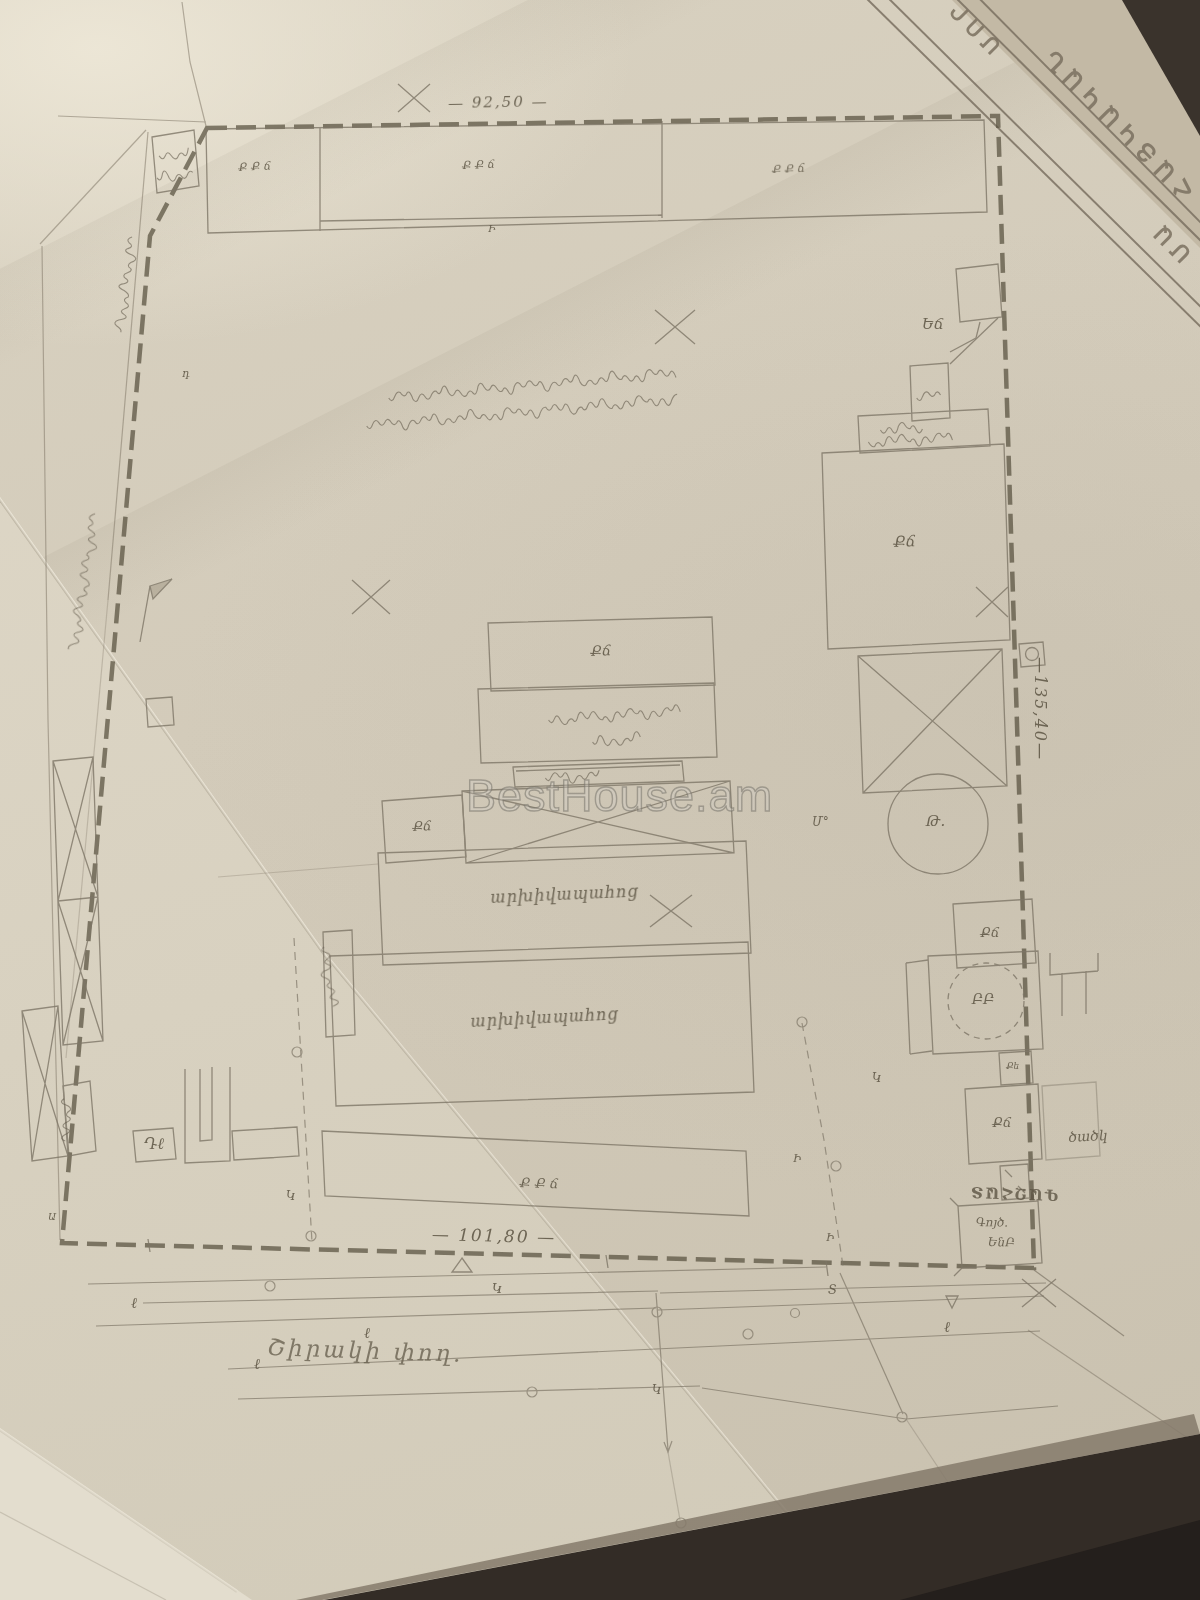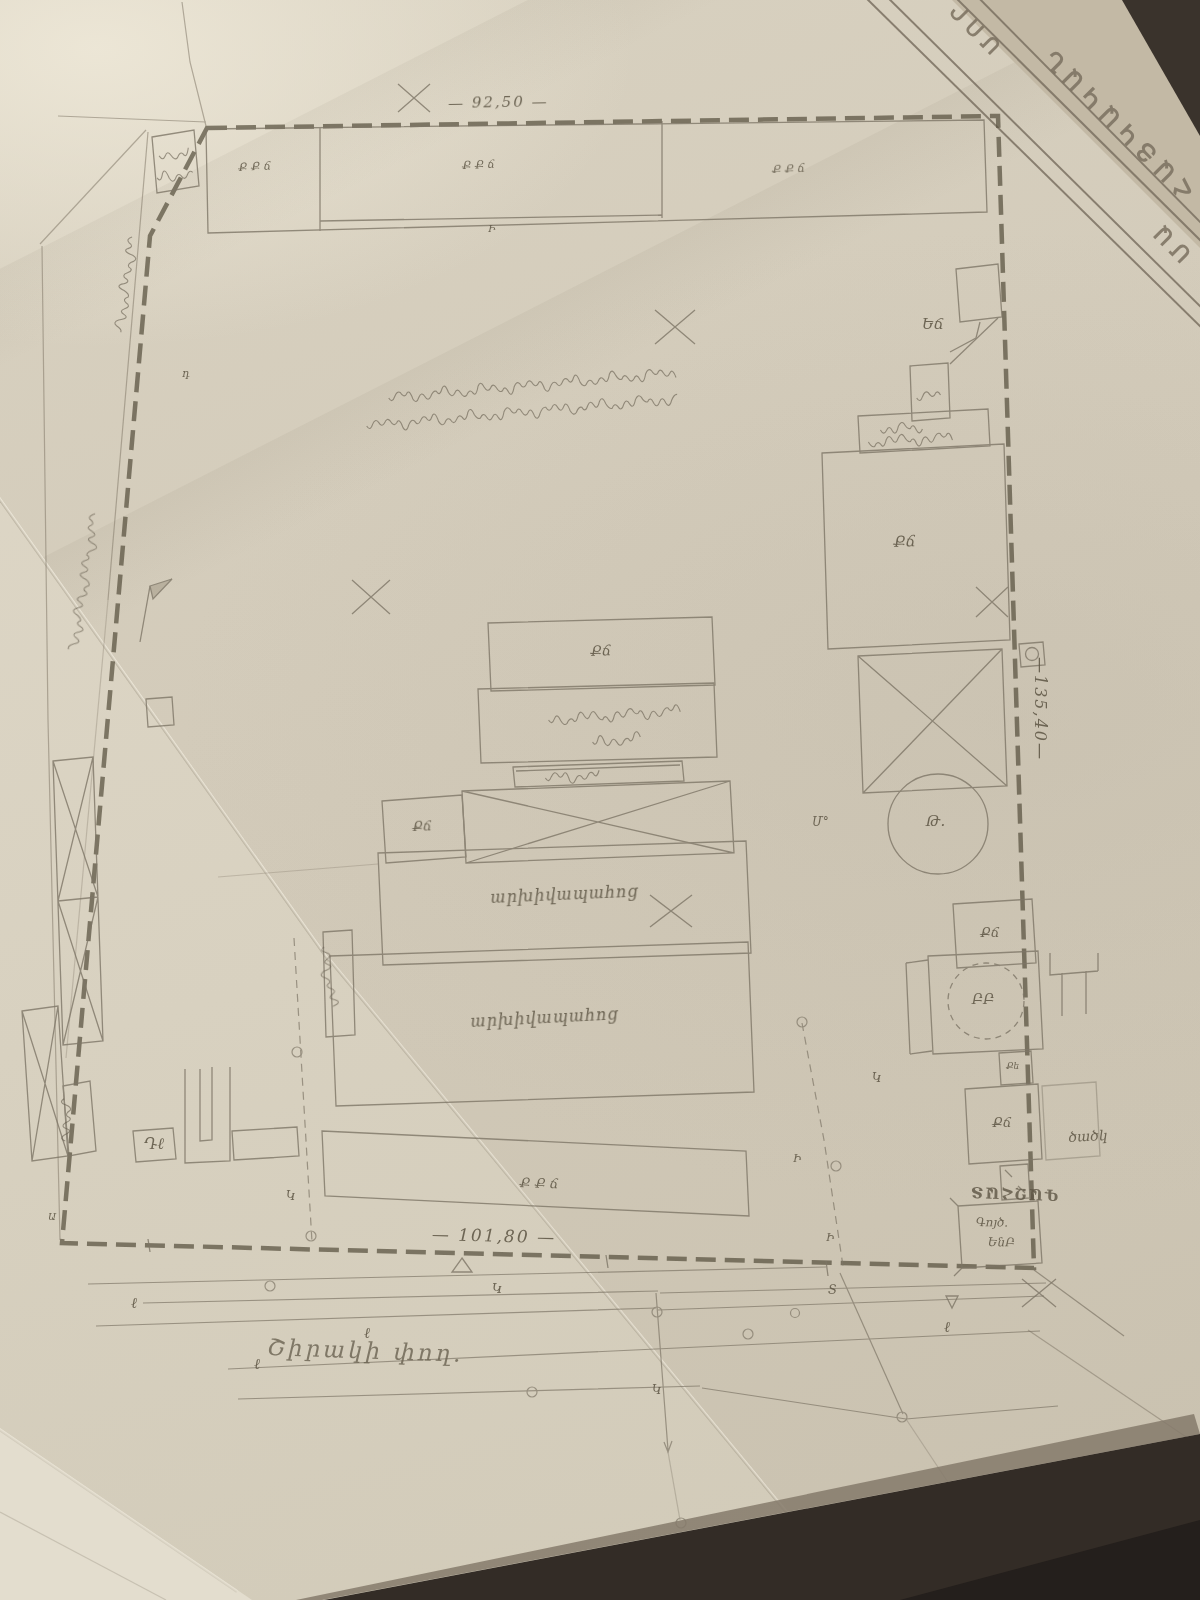--- a/index.html
+++ b/index.html
@@ -264,18 +264,19 @@
   <div class="lbl" style="left:944px;top:1320px;font-size:15px;">ℓ</div>
   <div class="lbl" style="left:793px;top:1153px;font-size:11px;">Ի</div>
   <div class="lbl" style="left:826px;top:1232px;font-size:11px;">Ի</div>
 
   <div class="lbl" style="left:268px;top:1336px;font-size:23px;letter-spacing:3px;transform:rotate(2deg);color:rgba(105,97,80,.8);">Շիրակի  փող.</div>
 
   <div class="stencil" style="left:939px;top:16px;font-size:21px;letter-spacing:7px;transform:rotate(225deg);">ՄՈՐ</div>
   <div class="stencil" style="left:1013px;top:110px;font-size:24px;letter-spacing:8px;transform:rotate(225deg);">ՀԱՅԿԱԿԱՆ</div>
   <div class="stencil" style="left:1146px;top:230px;font-size:22px;letter-spacing:7px;transform:rotate(225deg);">ՄԱ</div>
 
+  <div id="watermark">BestHouse.am</div>
 
   <div class="layer" id="tr-dark"></div>
   <div class="layer" id="bt-mid"></div>
   <div class="layer" id="bt-dark"></div>
   <div class="layer" id="bt-dark2"></div>
 </div>
 
 </body></html>

